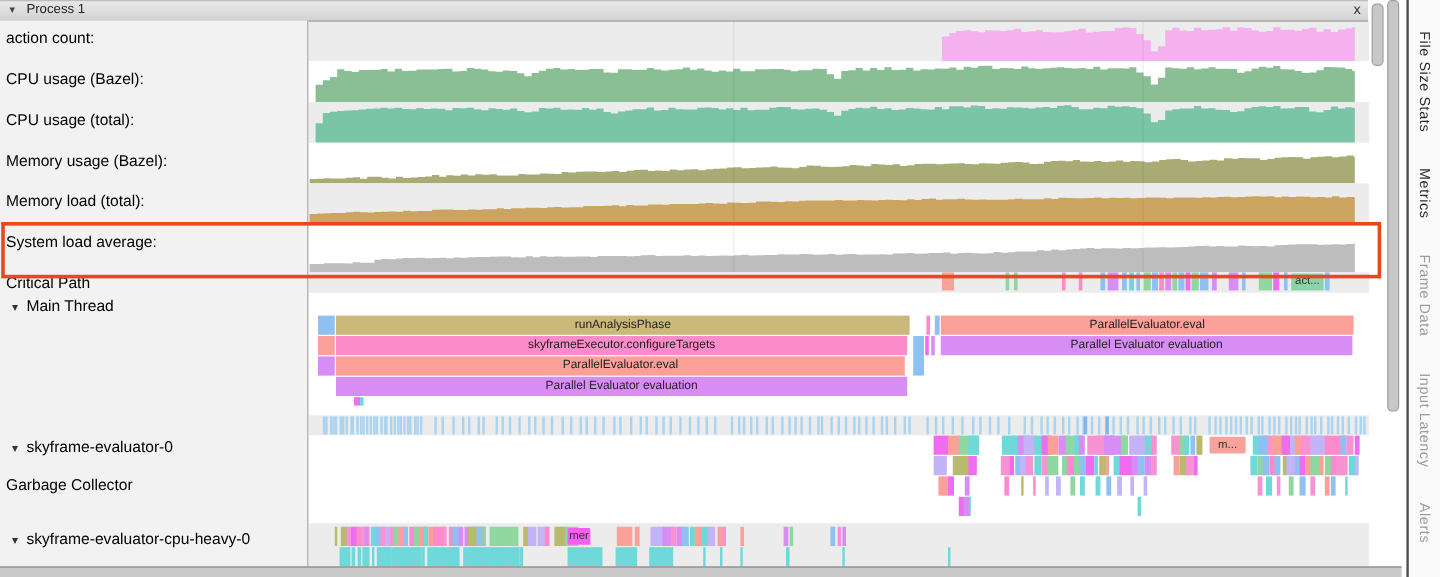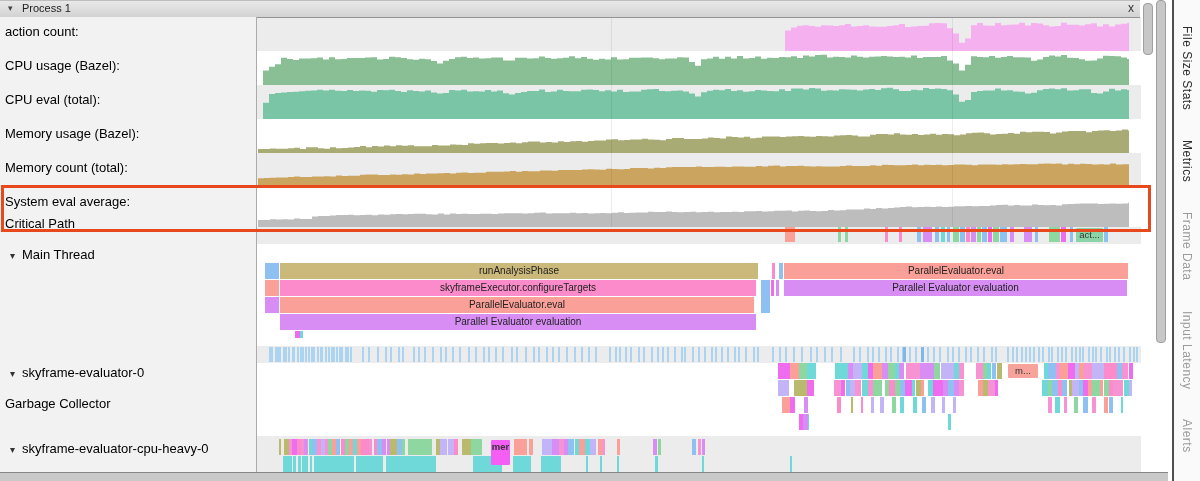--- a/index.html
+++ b/index.html
@@ -498,37 +498,37 @@
       <div class="tick" style="left: 698px; top: 439px; width: 3px; height: 16px; background: rgb(247, 147, 211);"></div>
       <div class="tick" style="left: 702px; top: 439px; width: 3px; height: 16px; background: rgb(216, 141, 245);"></div>
       <div class="tick" style="left: 543px; top: 456px; width: 2px; height: 16px; background: rgb(111, 216, 216);"></div>
       <div class="tick" style="left: 552px; top: 456px; width: 2px; height: 16px; background: rgb(111, 216, 216);"></div>
       <div class="tick" style="left: 586px; top: 456px; width: 2px; height: 16px; background: rgb(111, 216, 216);"></div>
       <div class="tick" style="left: 600px; top: 456px; width: 2px; height: 16px; background: rgb(111, 216, 216);"></div>
       <div class="tick" style="left: 617px; top: 456px; width: 2px; height: 16px; background: rgb(111, 216, 216);"></div>
       <div class="tick" style="left: 655px; top: 456px; width: 3px; height: 16px; background: rgb(111, 216, 216);"></div>
       <div class="tick" style="left: 702px; top: 456px; width: 2px; height: 16px; background: rgb(111, 216, 216);"></div>
       <div class="tick" style="left: 790px; top: 456px; width: 2px; height: 16px; background: rgb(111, 216, 216);"></div>
-      <div class="chip" style="left: 491px; top: 440px; width: 19px; height: 25px; background: rgb(244, 94, 244); font-weight: bold;">mer</div>
+      <div class="chip" style="left: 473px; top: 440px; width: 19px; height: 14px; background: rgb(244, 94, 244);">mer</div>
     </div>
 
   <div id="pane-header">
     <span id="hdr-arrow">▾</span>
     <span id="hdr-title">Process 1</span>
     <span id="hdr-close">x</span>
   </div>
 
   <div id="label-col">
       <div class="row-label" style="top: 7px;"><span>action count:</span></div>
       <div class="row-label" style="top: 41px;"><span>CPU usage (Bazel):</span></div>
-      <div class="row-label" style="top: 75px;"><span>CPU eval (total):</span></div>
+      <div class="row-label" style="top: 75px;"><span>CPU usage (total):</span></div>
       <div class="row-label" style="top: 109px;"><span>Memory usage (Bazel):</span></div>
-      <div class="row-label" style="top: 143px;"><span>Memory count (total):</span></div>
-      <div class="row-label" style="top: 177px;"><span>System eval average:</span></div>
-      <div class="row-label" style="top: 199px; text-align: center;"><span>Critical Path</span></div>
+      <div class="row-label" style="top: 143px;"><span>Memory load (total):</span></div>
+      <div class="row-label" style="top: 177px;"><span>System load average:</span></div>
+      <div class="row-label" style="top: 211px; text-align: center;"><span>Critical Path</span></div>
       <div class="row-label indent" style="top: 230px;"><span class="arr">▾</span><span>Main Thread</span></div>
       <div class="row-label" style="top: 331px; margin-top: 48px;"><span>Garbage Collector</span></div>
       <div class="row-label indent" style="top: 348px;"><span class="arr">▾</span><span>skyframe-evaluator-0</span></div>
       <div class="row-label indent" style="top: 424px;"><span class="arr">▾</span><span>skyframe-evaluator-cpu-heavy-0</span></div>
     </div>
 
   <div id="highlight" style="left: 1px; top: 185px; width: 1144px; height: 41px; border-color: rgb(232, 73, 28);"></div>
 
   <div class="vthumb" id="pane-scroll-thumb" style="left: 1143px; top: 3px; width: 8px; height: 50px;"></div>
   <div class="vthumb" id="main-scroll-thumb" style="left: 1156px; top: 0px; width: 8px; height: 341px;"></div>

